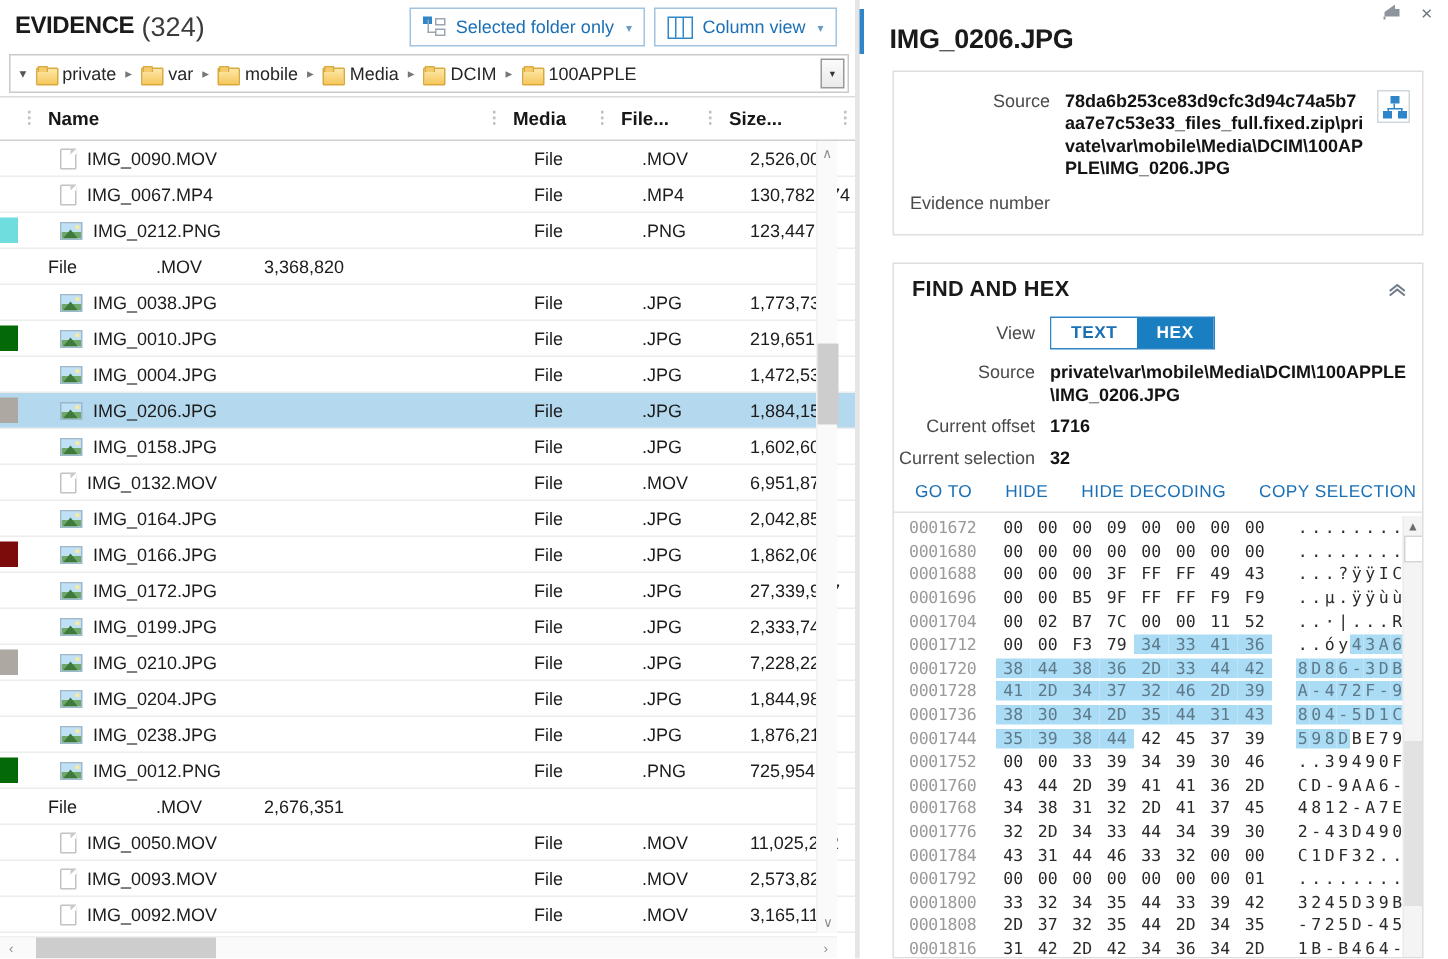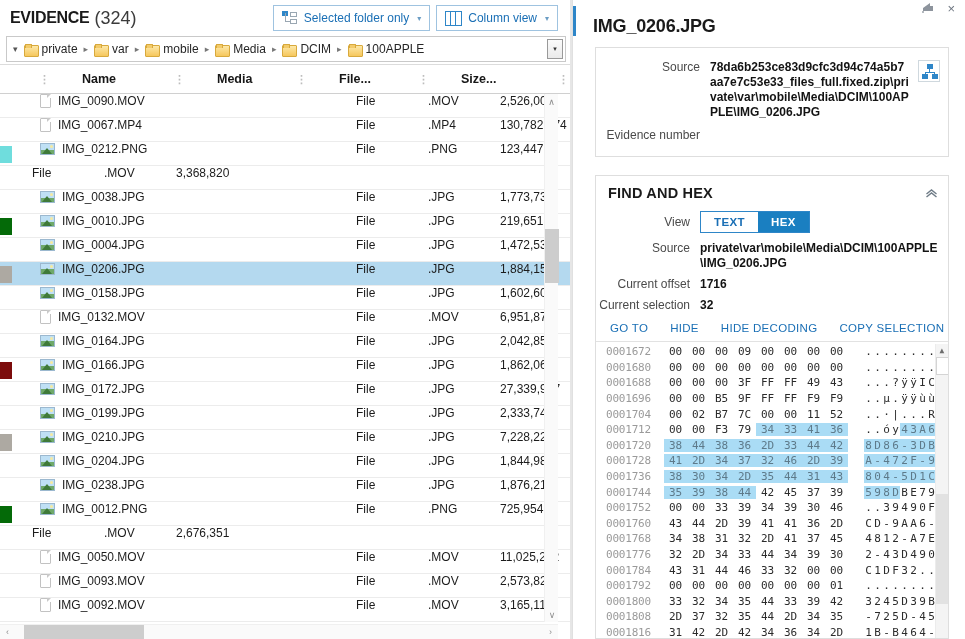--- a/index.html
+++ b/index.html
@@ -80,37 +80,37 @@
     width: 16px; height: 20px; border: 1px solid #999; background: linear-gradient(#fbfbfb,#eaeaea);
     margin-left: auto; display: flex; align-items: center; justify-content: center;
     font-size: 7px; color: #333; cursor: pointer; flex:none;
   }
 
   
   .table-wrap { flex: 1; display: flex; flex-direction: column; overflow: hidden; margin-top: 2px;}
   .thead {
     display: flex; align-items: center; height: 30px;
     border-top: 1px solid #dcdcdc; border-bottom: 1px solid #d0d0d0;
-    background: #ffffff; font-weight: bold; font-size: 12.5px; color:#171717;gap:25px;
+    background: #ffffff; font-weight: bold; font-size: 12.5px; color:#171717;
   }
   .grip {
     width: 14px; flex: none; text-align: center; color: #bdbdbd;
     font-size: 11px; letter-spacing: -1px; line-height: 1;
     cursor: col-resize; user-select: none;
   }
   .grip::after { content: "\22EE"; }
   .col-tag { width: 12px; flex: none; }
   .col-name { flex: 1; min-width: 0; padding-left: 6px; }
   .col-type { width: 58px; flex: none; padding-left: 6px; }
   .col-ext  { width: 58px; flex: none; padding-left: 6px; }
   .col-size { width: 76px; flex: none; padding-left: 6px; }
 
   .tbody { flex: 1; overflow: hidden; position: relative; }
   .row {
-    display: flex; align-items: flex-start; height: 24px;
+    display: flex; align-items: center; height: 24px;
     border-bottom: 1px solid #ececec; font-size: 12px; color:#1c1c1c;
     cursor: default;
   }
   .row.selected { background: #b4d9ef; }
   .tagcell { width: 12px; flex: none; height: 24px; display:flex; align-items:center;}
   .tagswatch { width: 12px; height: 17px; display:block; }
   .namecell { flex: 1; min-width: 0; display: flex; align-items: center; gap: 7px; padding-left: 28px; }
   .row .col-type, .row .col-ext { color:#1c1c1c; }
   .sizecell { width: 76px; flex: none; padding-left: 6px; text-align: left; }
 

